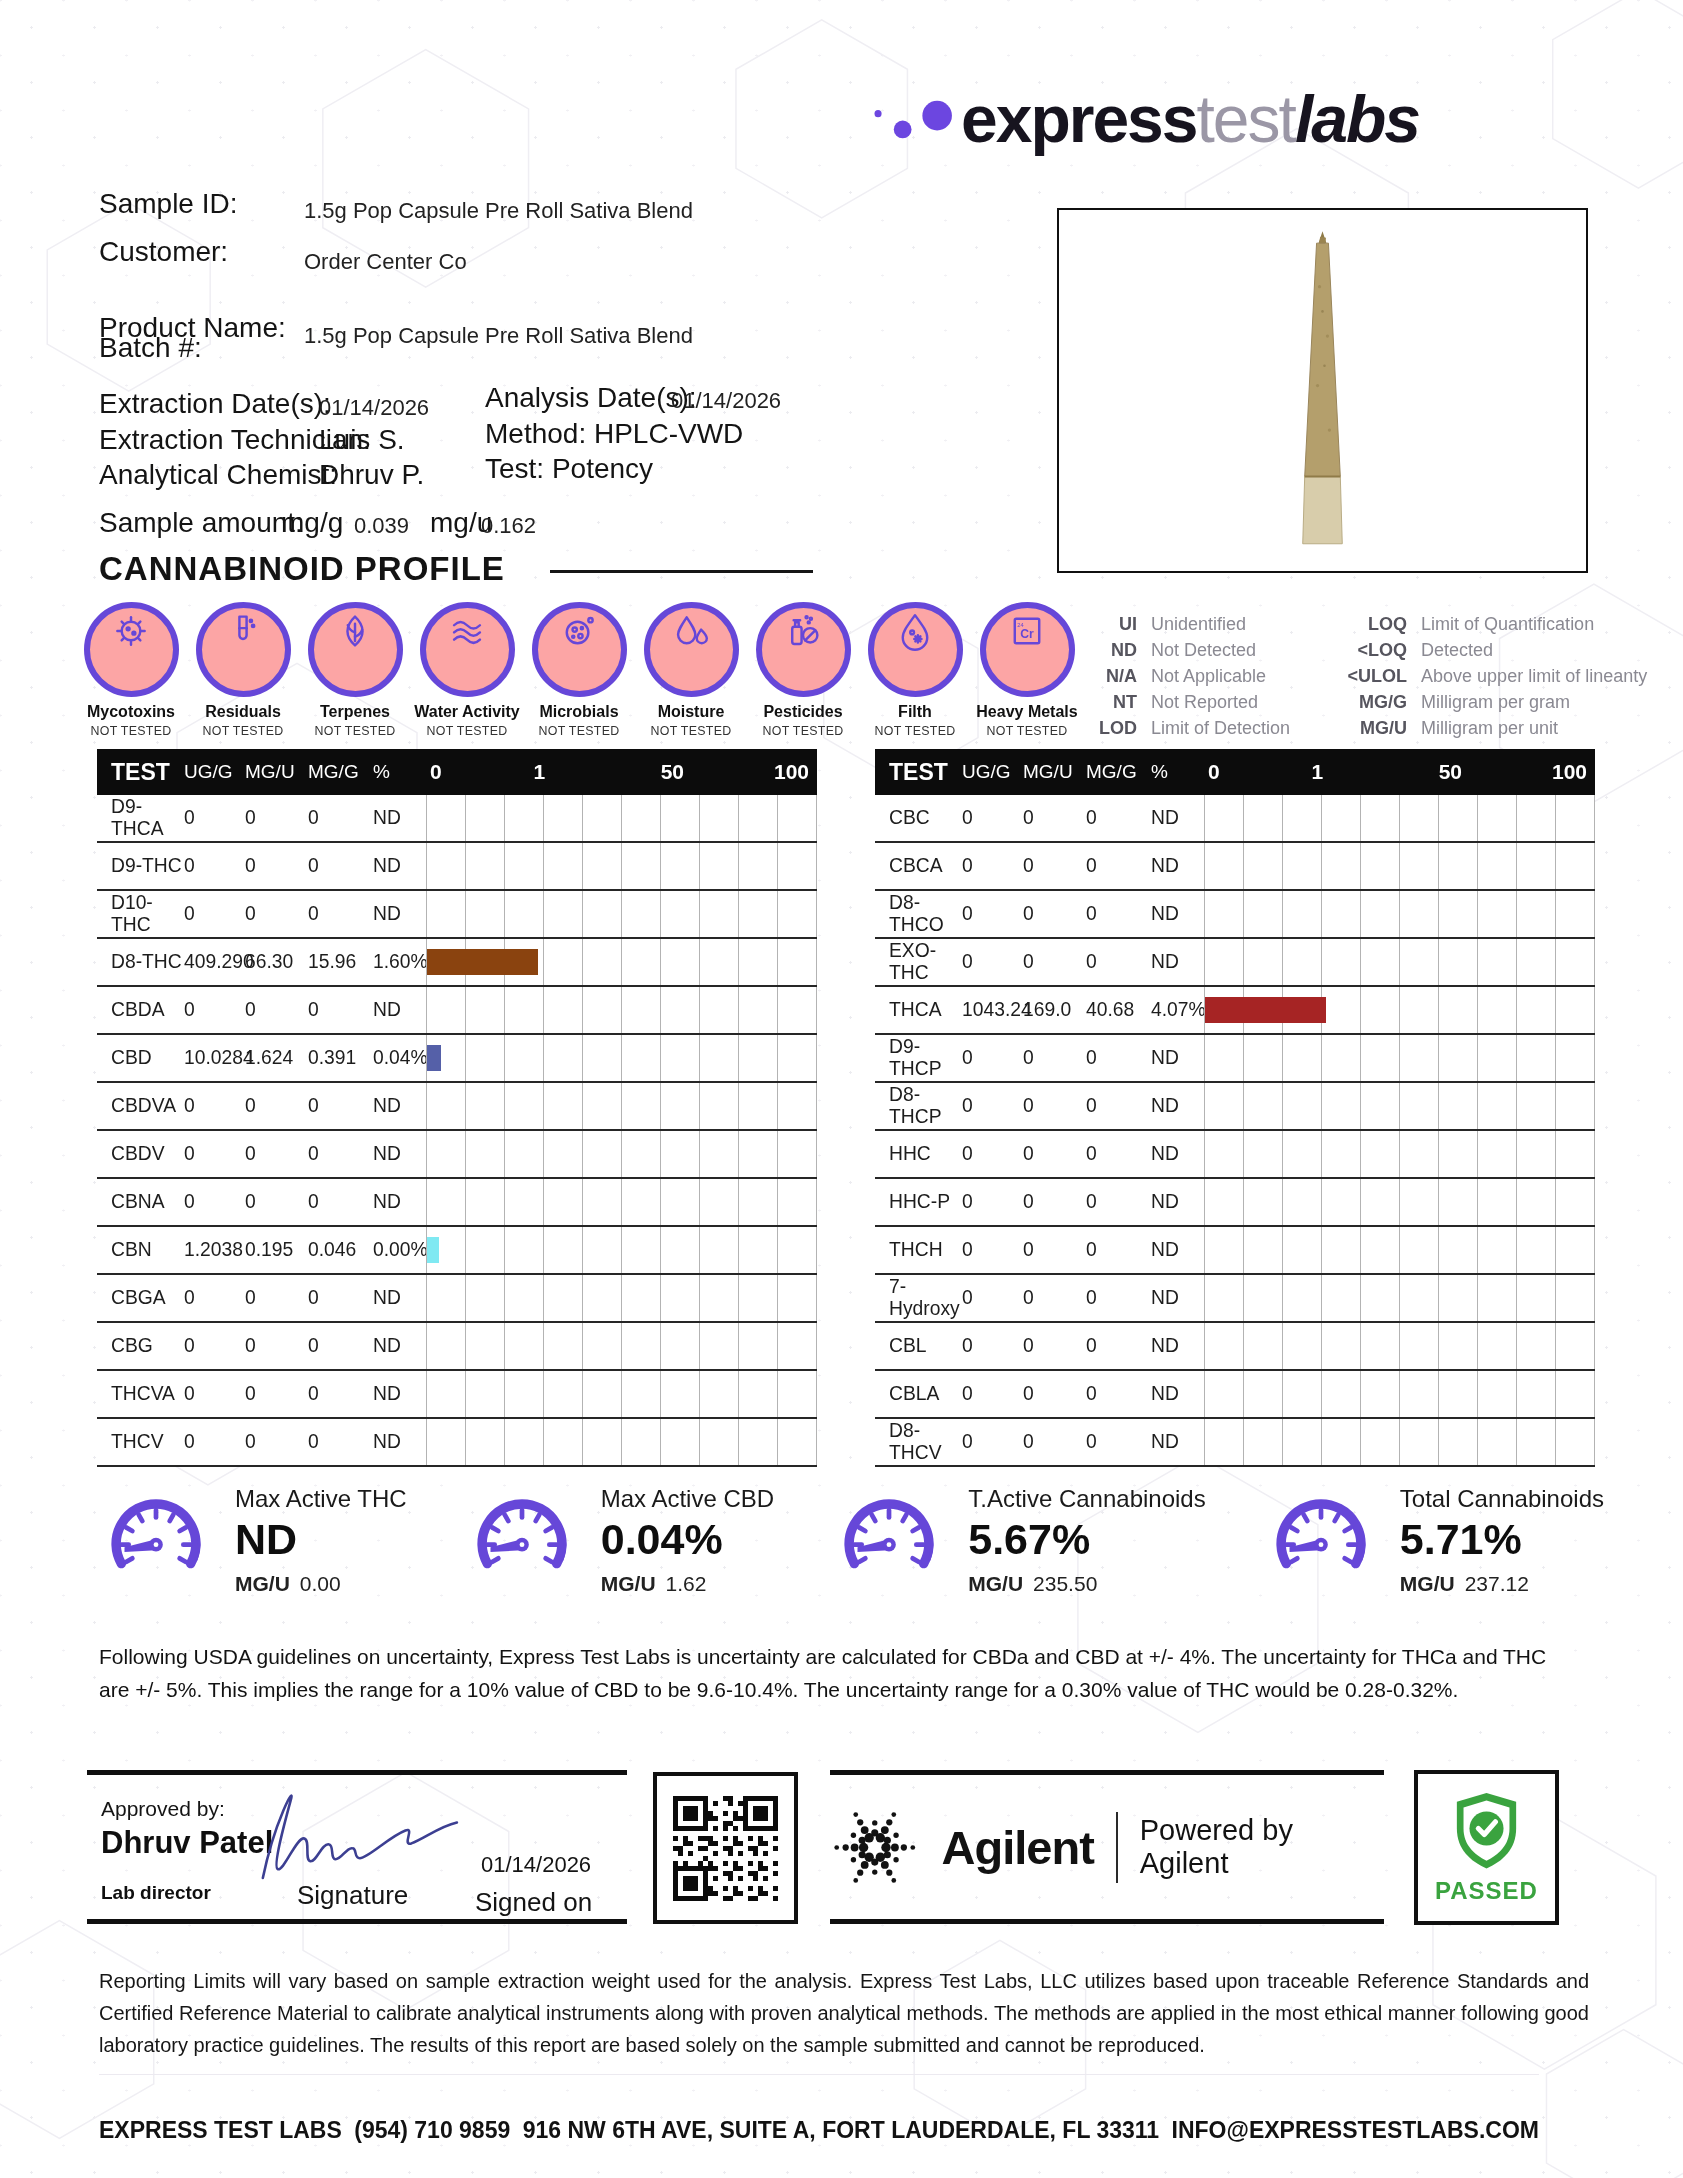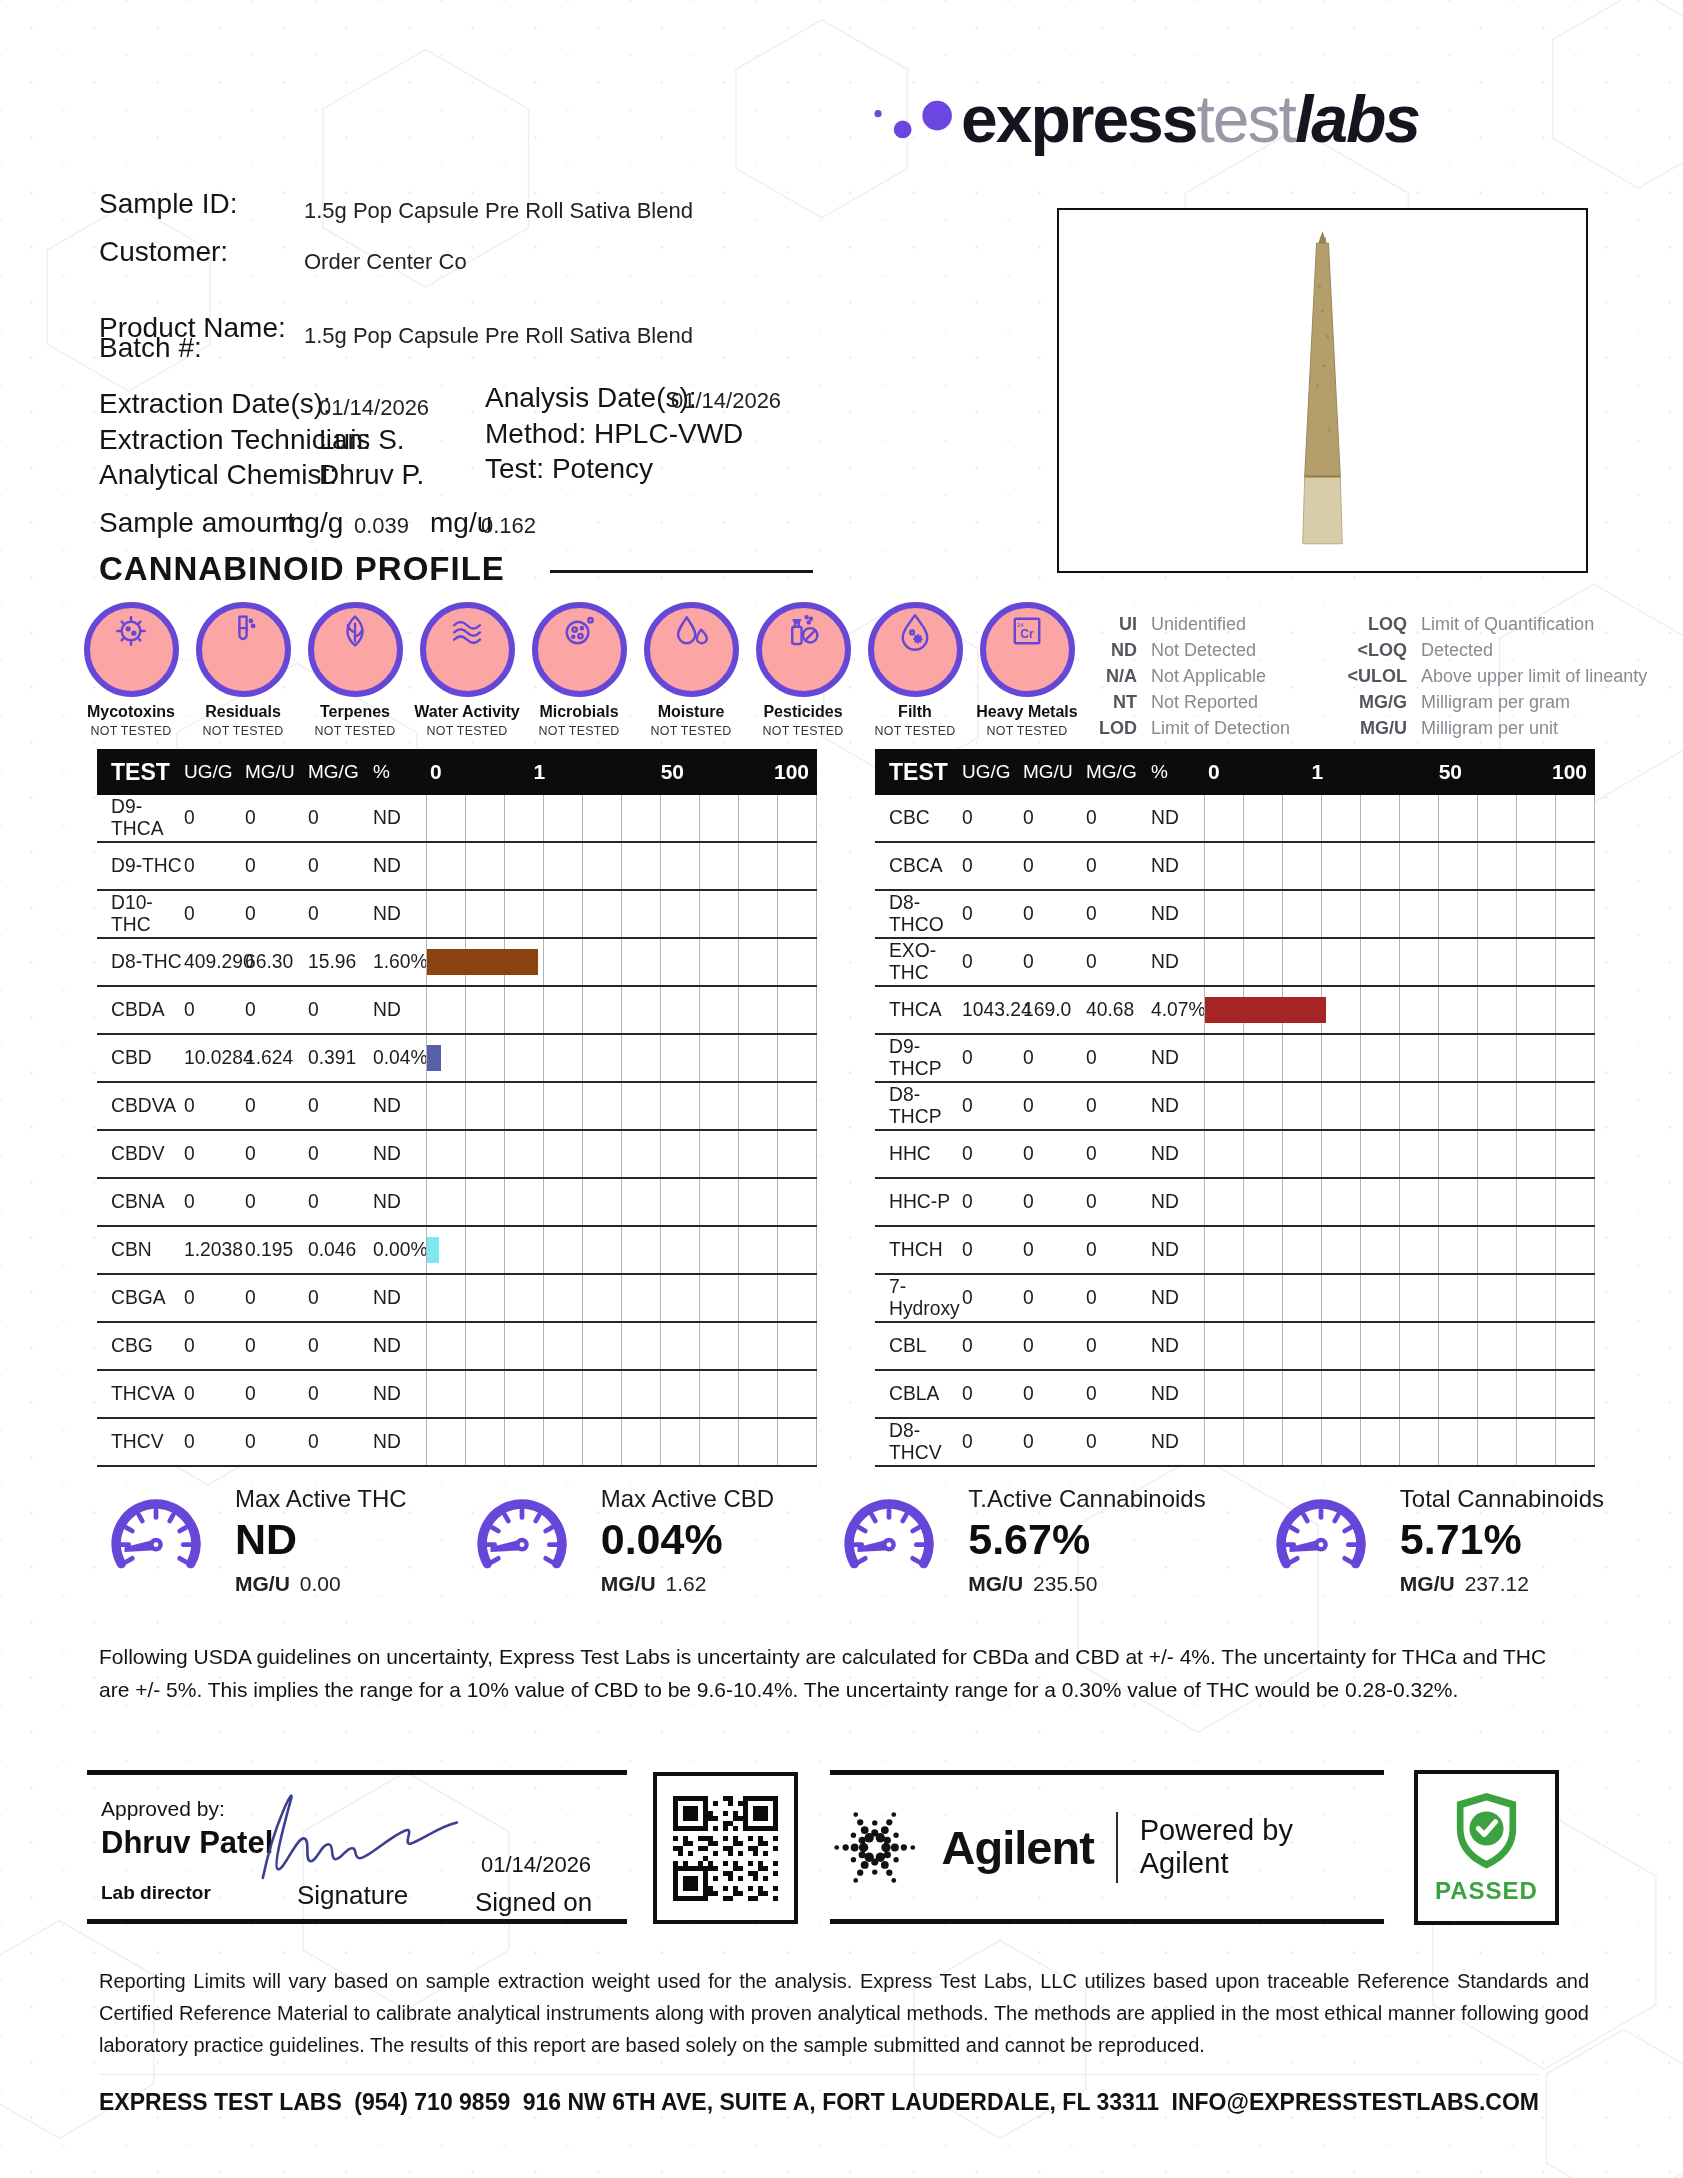--- a/index.html
+++ b/index.html
@@ -74,21 +74,21 @@
   .ap-date{font-size:22px;color:#141414;}
   .qr-box{border:4px solid #101010;background:#fff;display:flex;align-items:center;justify-content:center;}
   .agilent-box{border-top:5px solid #0f0f0f;border-bottom:5px solid #0f0f0f;display:flex;align-items:center;justify-content:center;gap:22px;}
   .agilent-name{font-size:47px;font-weight:800;color:#121212;letter-spacing:-1px;}
   .agilent-div{width:2px;height:71px;background:#2a2a2a;}
   .agilent-powered{font-size:29px;color:#121212;}
   .passed-box{border:4px solid #101010;background:#fff;display:flex;flex-direction:column;align-items:center;justify-content:center;gap:4px;}
   .passed-label{font-size:24px;font-weight:800;color:#3aa33f;letter-spacing:1px;}
   
   .footer{display:flex;justify-content:space-between;align-items:center;width:1440px;
-          font-size:23px;font-weight:700;color:#121212;border-top:1px solid #eceaf0;padding-top:14px;}
+          font-size:23px;font-weight:700;color:#121212;border-top:1px solid #eceaf0;padding-top:42px;}
   .glyph-svg{stroke:#6647d8;fill:none;stroke-width:3.4;stroke-linecap:round;stroke-linejoin:round;}
 </style>
 </head>
 <body>
 
 <div class="page">
   <svg id="bg-mesh" width="1683" height="2178" viewBox="0 0 1700 2200">
       <polygon points="212.3,347.5 130.0,395.0 47.7,347.5 47.7,252.5 130.0,205.0 212.3,252.5" fill="none" stroke="#efeef3" stroke-width="1.5"></polygon>
       <polygon points="533.9,230.0 430.0,290.0 326.1,230.0 326.1,110.0 430.0,50.0 533.9,110.0" fill="none" stroke="#efeef3" stroke-width="1.5"></polygon>
       <polygon points="916.6,170.0 830.0,220.0 743.4,170.0 743.4,70.0 830.0,20.0 916.6,70.0" fill="none" stroke="#efeef3" stroke-width="1.5"></polygon>

